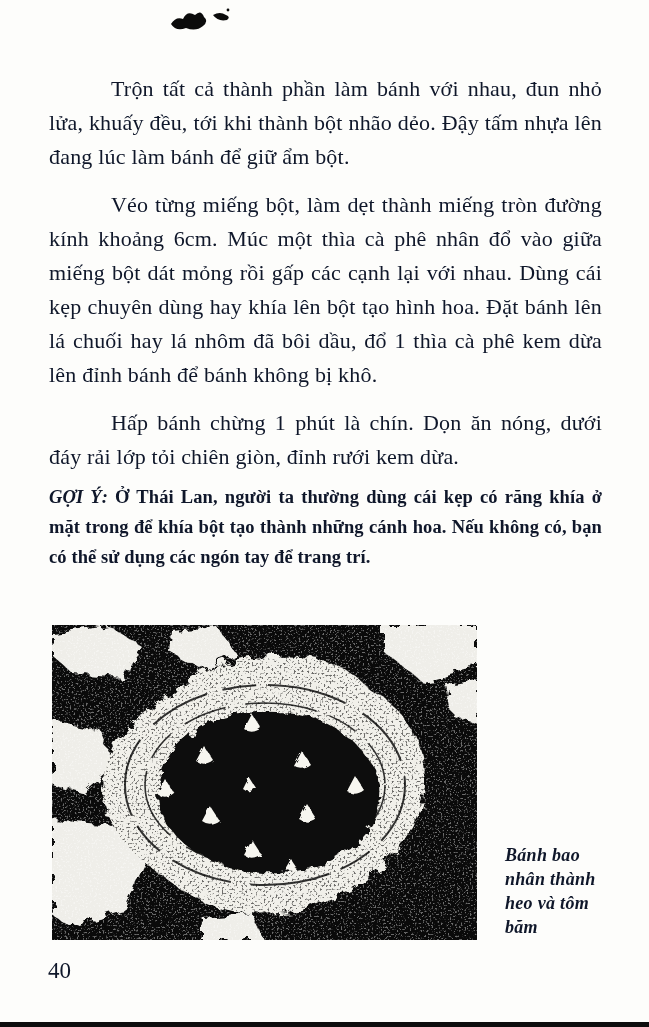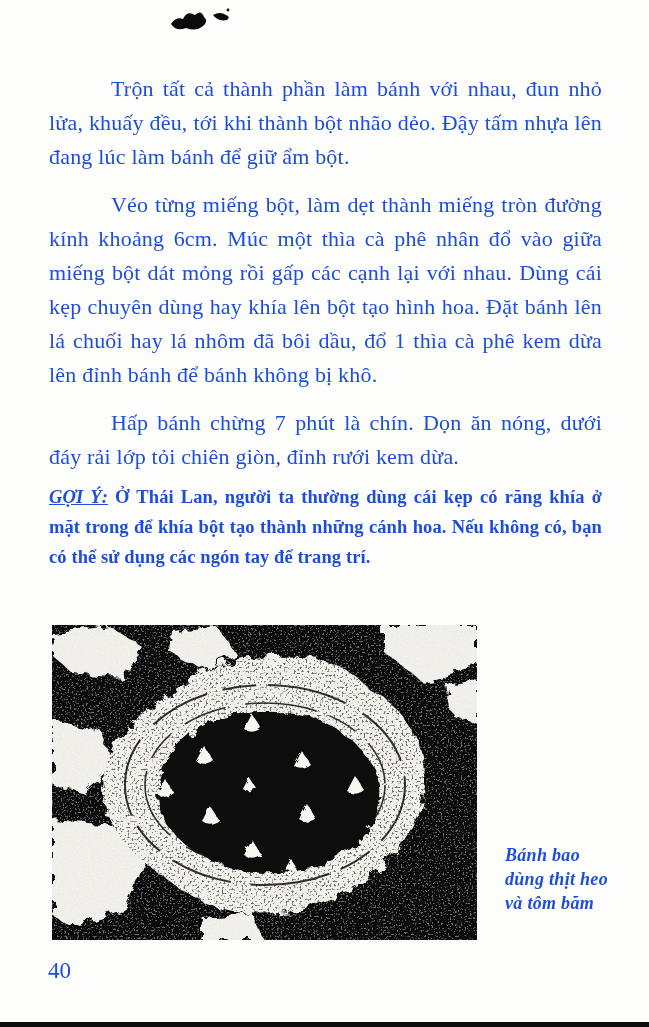--- a/index.html
+++ b/index.html
@@ -2,21 +2,21 @@
 <html><head>
 <meta charset="utf-8">
 <style>
   * { margin:0; padding:0; box-sizing:border-box; }
   html,body { background:#888; }
   .page {
     position:relative;
     width:649px; height:1027px;
     background:#fdfdfb;
     font-family:"Liberation Serif","DejaVu Serif",serif;
-    color:#1d4ed8;
+    color:#0f172a;
     overflow:hidden;
     margin:0 auto;
   }
   .smudge {
     position:absolute; left:168px; top:6px;
     width:70px; height:30px;
   }
   .text-col {
     position:absolute; left:49px; top:72px; width:553px;
   }
@@ -28,21 +28,21 @@
     letter-spacing:0.2px;
   }
   .body-para:nth-of-type(3){ margin-bottom:6px; }
   .tip {
     font-size:18.5px; line-height:30px;
     font-weight:bold;
     text-align:justify;
     margin-top:8px;
     letter-spacing:0.1px;
   }
-  .tip .tip-label { font-style:italic; font-weight:bold;text-decoration:underline; }
+  .tip .tip-label { font-style:italic; font-weight:bold; }
   .photo {
     position:absolute; left:52px; top:625px;
     width:425px; height:315px;
     background:#0a0a0a;
   }
   .photo svg { display:block; width:100%; height:100%; }
   .caption {
     position:absolute; left:505px; top:843px;
     width:118px;
     font-size:18px; line-height:24px;
@@ -66,21 +66,21 @@
 
   <svg class="smudge" viewBox="0 0 70 30" aria-hidden="true">
     <path d="M3,18 Q8,10 15,13 Q19,4 27,9 Q33,3 36,11 Q41,15 35,20 Q28,26 18,22 Q8,26 3,18 Z" fill="#0b0b0b"></path>
     <path d="M45,9 q7,-4 13,0 q5,2 1,5 q-9,2 -14,-5 z" fill="#0b0b0b"></path>
     <circle cx="60" cy="4" r="1.4" fill="#0b0b0b"></circle>
   </svg>
 
   <div class="text-col">
     <p class="body-para">Trộn tất cả thành phần làm bánh với nhau, đun nhỏ lửa, khuấy đều, tới khi thành bột nhão dẻo. Đậy tấm nhựa lên đang lúc làm bánh để giữ ẩm bột.</p>
     <p class="body-para">Véo từng miếng bột, làm dẹt thành miếng tròn đường kính khoảng 6cm. Múc một thìa cà phê nhân đổ vào giữa miếng bột dát mỏng rồi gấp các cạnh lại với nhau. Dùng cái kẹp chuyên dùng hay khía lên bột tạo hình hoa. Đặt bánh lên lá chuối hay lá nhôm đã bôi dầu, đổ 1 thìa cà phê kem dừa lên đỉnh bánh để bánh không bị khô.</p>
-    <p class="body-para">Hấp bánh chừng 7 phút là chín. Dọn ăn nóng, dưới đáy rải lớp tỏi chiên giòn, đỉnh rưới kem dừa.</p>
+    <p class="body-para">Hấp bánh chừng 1 phút là chín. Dọn ăn nóng, dưới đáy rải lớp tỏi chiên giòn, đỉnh rưới kem dừa.</p>
     <p class="tip"><span class="tip-label">GỢI Ý:</span><span> Ở Thái Lan, người ta thường dùng cái kẹp có răng khía ở mặt trong để khía bột tạo thành những cánh hoa. Nếu không có, bạn có thể sử dụng các ngón tay để trang trí.</span></p>
   </div>
 
   <figure class="photo">
     <svg viewBox="0 0 425 315" preserveAspectRatio="none" aria-hidden="true">
       <defs>
         <filter id="speckWhite" x="-5%" y="-5%" width="110%" height="110%">
           <feTurbulence type="fractalNoise" baseFrequency="0.55" numOctaves="2" seed="7"></feTurbulence>
           <feColorMatrix type="matrix" values="0 0 0 0 1  0 0 0 0 1  0 0 0 0 1  0 0 0 8 -4.6"></feColorMatrix>
           <feComposite operator="in" in2="SourceGraphic"></feComposite>
@@ -134,19 +134,19 @@
         <path d="M191,164 L197,152 L204,163 Q197,169 191,164 Z"></path>
         <path d="M295,166 L303,151 L312,165 Q303,172 295,166 Z"></path>
         <path d="M150,196 L158,181 L167,195 Q158,202 150,196 Z"></path>
         <path d="M247,194 L255,179 L264,193 Q255,200 247,194 Z"></path>
         <path d="M192,230 L200,215 L209,229 Q200,236 192,230 Z"></path>
         <path d="M233,244 L239,234 L245,243 Q239,248 233,244 Z"></path>
       </g>
     </svg>
   </figure>
 
-  <div class="caption">Bánh bao dùng thịt heo và tôm băm</div>
+  <div class="caption">Bánh bao nhân thành heo và tôm băm</div>
 
   <div class="page-number">40</div>
 
   <div class="scan-edge"></div>
 
 </div>
 
 </body></html>

